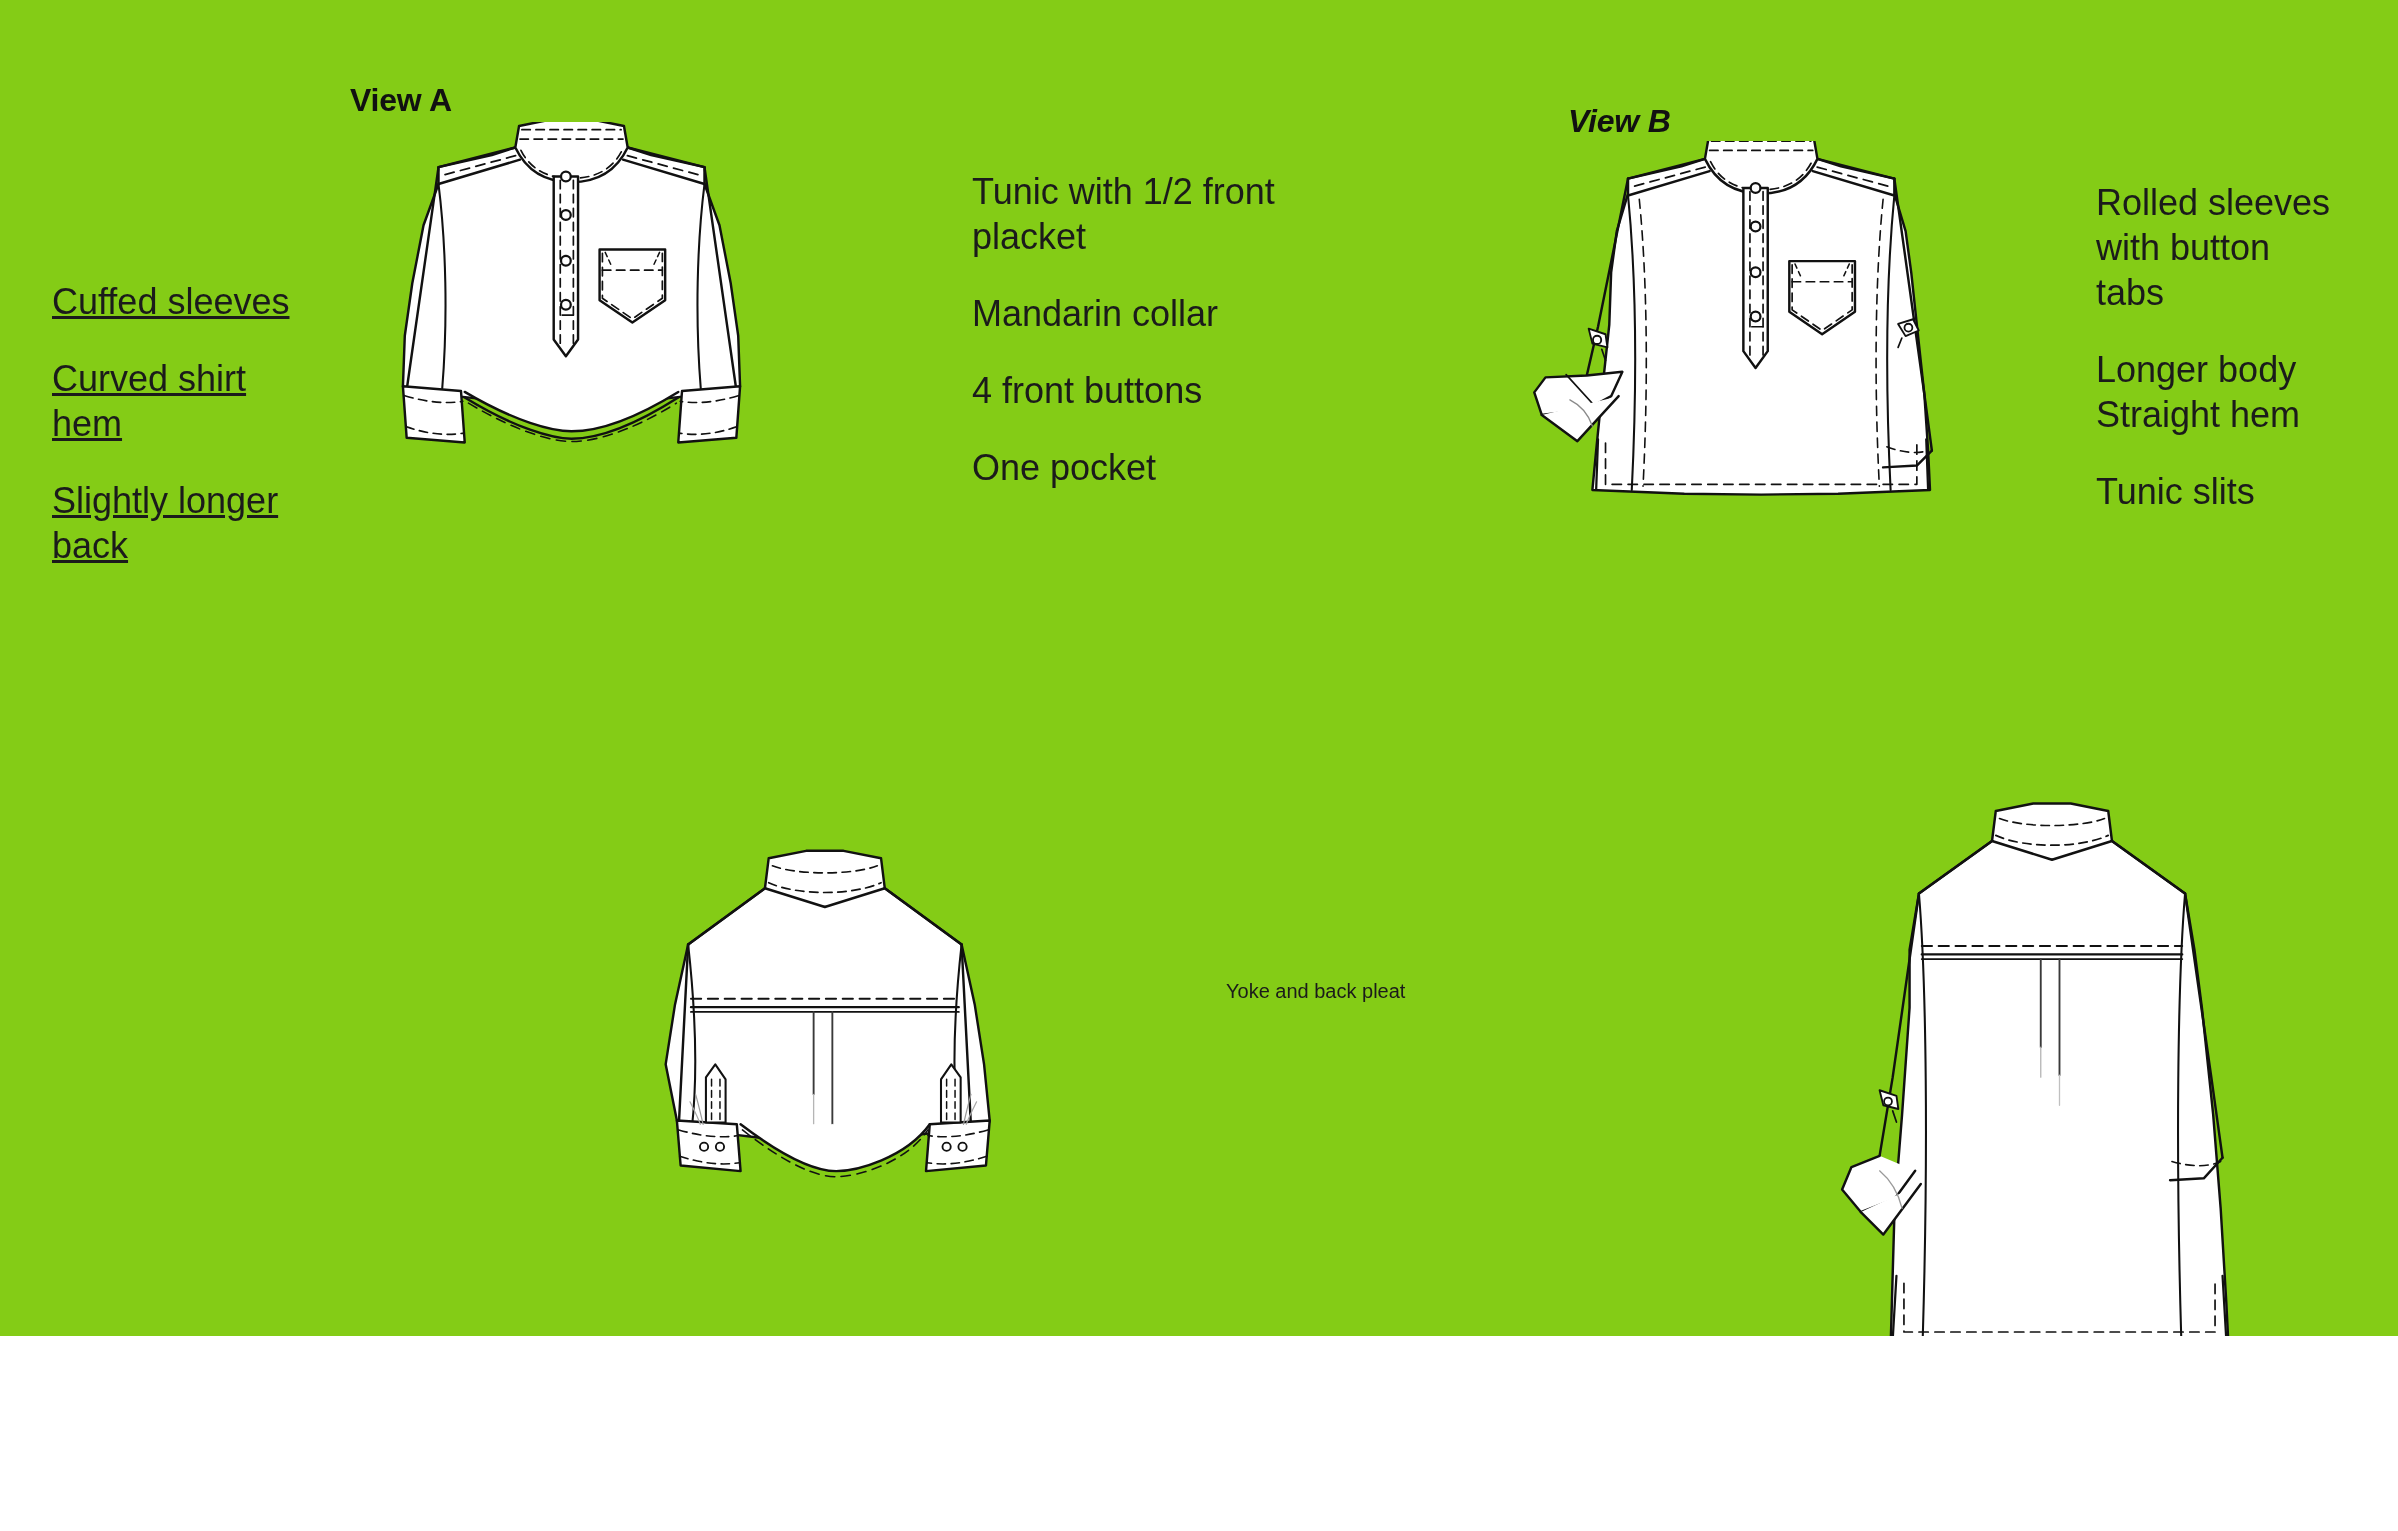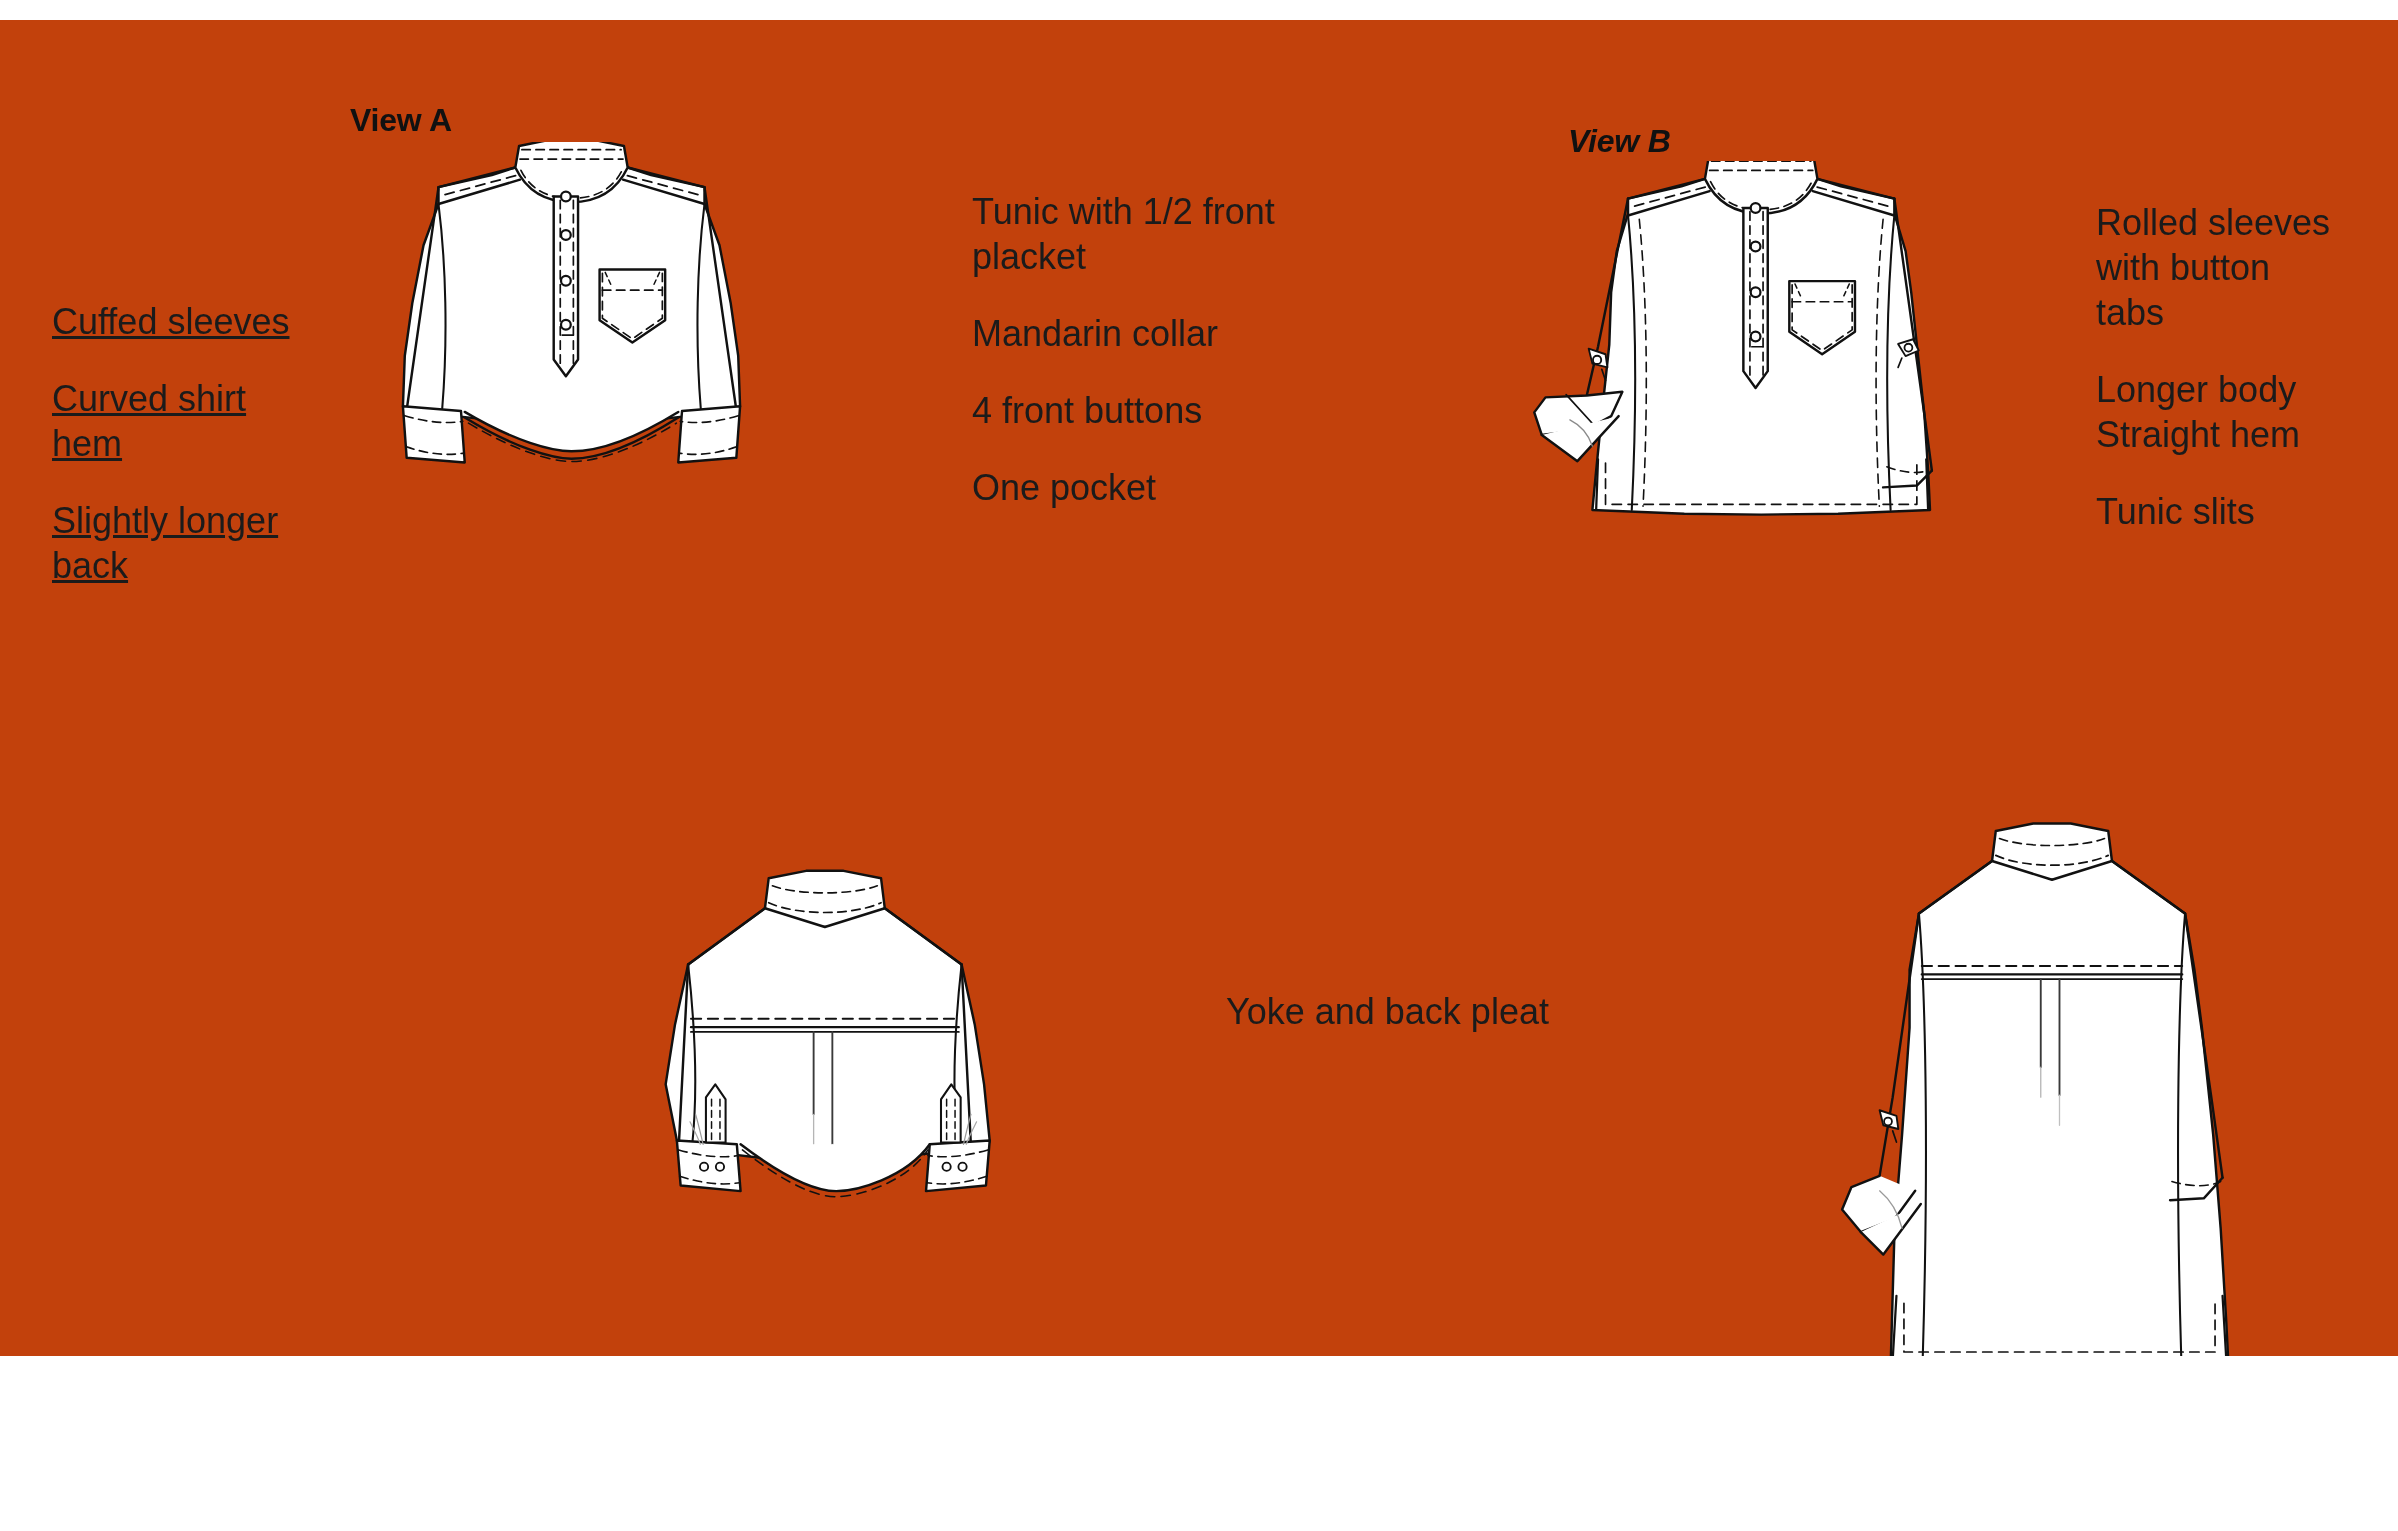--- a/index.html
+++ b/index.html
@@ -8,23 +8,22 @@
     background: #ffffff;
   }
   body {
     font-family: "Liberation Sans", sans-serif;
     color: #1a1a1a;
   }
   #page {
     position: relative;
     width: 2399px;
     height: 1336px;
-    background: #c2410c;
+    background: #84cc16;
     overflow: hidden;
-    margin-top: 20px;
   }
   .view-heading {
     position: absolute;
     font-family: "Liberation Sans", sans-serif;
     font-weight: bold;
     font-size: 32px;
     letter-spacing: -0.2px;
     color: #111111;
     white-space: nowrap;
   }
@@ -37,21 +36,21 @@
   }
   .note-item {
     margin: 0 0 32px 0;
     white-space: pre-line;
   }
   .note-item:last-child { margin-bottom: 0; }
 
   .single-note {
     position: absolute;
     font-family: "Liberation Sans", sans-serif;
-    font-size: 36px;
+    font-size: 20px;
     line-height: 45px;
     color: #1b1b1b;
     white-space: nowrap;
   }
 
   .figure {
     position: absolute;
   }
   .figure svg { display: block; }
 

